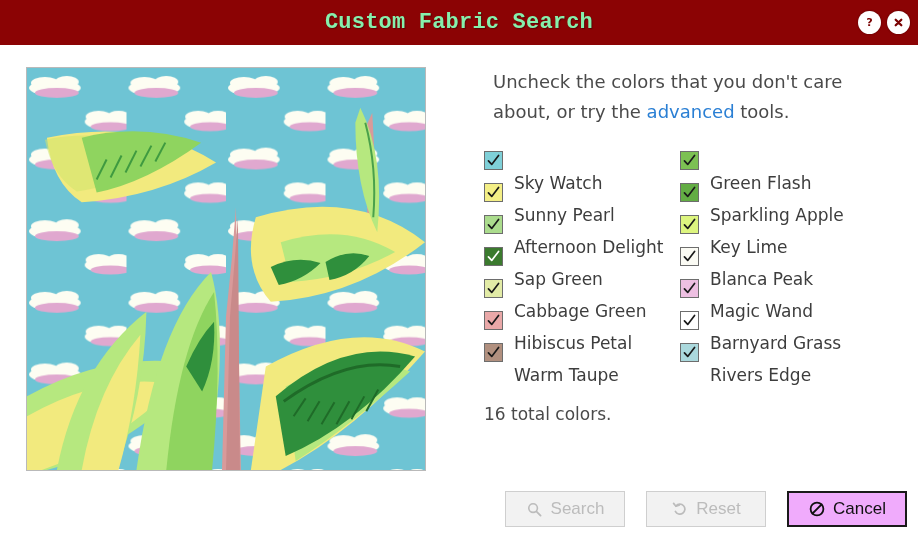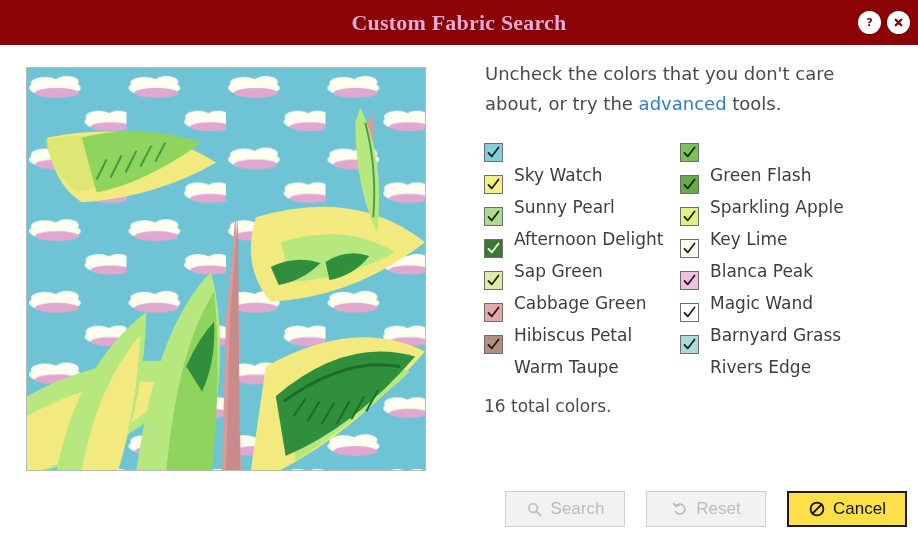--- a/index.html
+++ b/index.html
@@ -29,25 +29,25 @@
     left: 0;
     top: 0;
     width: 918px;
     height: 45px;
     background: #8b0304;
     display: flex;
     align-items: center;
     justify-content: center;
   }
   .titlebar-title {
-    color: #f9a8d4;
+    color: #86efac;
     font-size: 22px;
     font-weight: bold;
     letter-spacing: 0.2px;
-    font-family: Liberation Serif, serif;
+    font-family: Liberation Mono, monospace;
     text-shadow: 1px 1px 1px rgba(0,0,0,0.35);
   }
   .titlebar-buttons {
     position: absolute;
     right: 8px;
     top: 0;
     height: 45px;
     display: flex;
     align-items: center;
     gap: 6px;
@@ -94,21 +94,21 @@
     left: 484px;
     top: 58px;
     width: 420px;
   }
   .instructions {
     font-size: 18px;
     line-height: 1.65;
     color: #4a4a4a;
     width: 352px;
     font-family: "DejaVu Sans", sans-serif;
-    margin: 1px;
+    margin: 9px;
   }
   .adv-link {
     color: #2a7fd4;
     cursor: pointer;
   }
 
   .color-grid {
     margin-top: 18px;
     display: grid;
     grid-template-columns: 196px auto;
@@ -168,21 +168,21 @@
     gap: 8px;
     font-size: 17px;
     font-family: "Liberation Sans", sans-serif;
     background: #f2f2f2;
     border: 1px solid #cfcfcf;
     color: #bcbcbc;
     cursor: default;
     padding: 0 14px;
   }
   .btn.enabled {
-    background: #fde047;
+    background: #f0abfc;
     border: 2px solid #1a1a1a;
     color: #111111;
     cursor: pointer;
     font-weight: normal;
   }
   .btn .btn-icon {
     display: inline-flex;
     align-items: center;
     justify-content: center;
     width: 17px;

